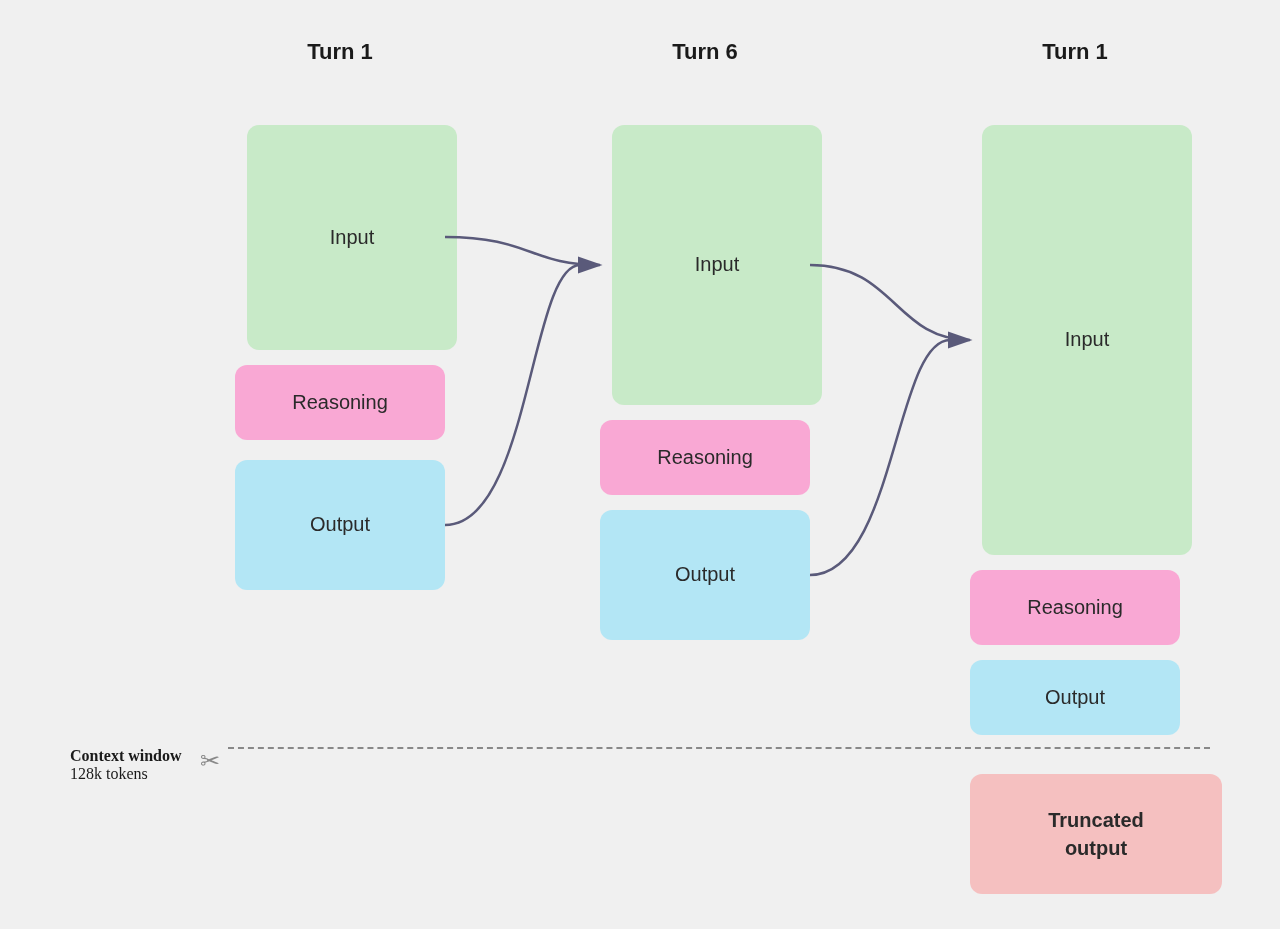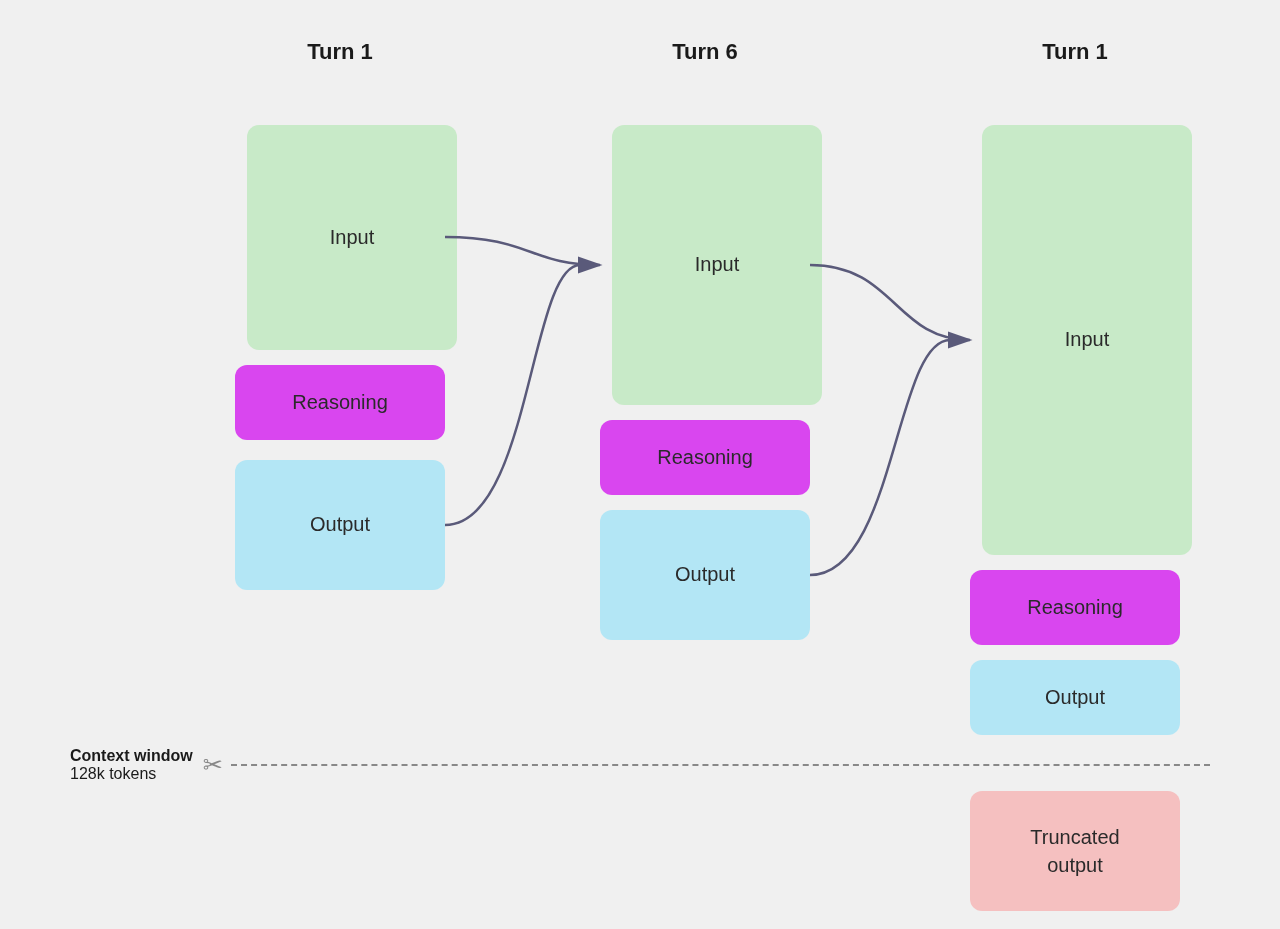--- a/index.html
+++ b/index.html
@@ -29,21 +29,21 @@
     .block {
       position: absolute;
       border-radius: 12px;
       display: flex;
       align-items: center;
       justify-content: center;
       font-size: 20px;
       color: #2a2a2a;
     }
     .block-green { background: #c8eac8; margin-left: 12px; }
-    .block-gray  { background: #d946ef; align-items: center; }
+    .block-gray  { background: #f9a8d4; align-items: center; }
     .block-blue  { background: #b3e6f5; }
     .block-red   { background: #f5c0c0; }
 
     svg.arrows {
       position: absolute;
       top: 0; left: 0;
       width: 100%; height: 100%;
       pointer-events: none;
       overflow: visible;
     }
@@ -101,41 +101,41 @@
 
   <div class="block block-green" style="top:90px; left:930px; width:210px; height:430px;">
     <span>Input</span>
   </div>
   <div class="block block-gray" style="top:535px; left:930px; width:210px; height:75px;">
     <span>Reasoning</span>
   </div>
   <div class="block block-blue" style="top:625px; left:930px; width:210px; height:75px;">
     <span>Output</span>
   </div>
-  <div class="block block-red" style="top:756px; left:930px; width:210px; height:120px; text-align:center; line-height:1.4;">
+  <div class="block block-red" style="top:739px; left:930px; width:252px; height:120px; text-align:center; line-height:1.4;font-weight:bold;">
     <span style="white-space:pre-line; text-align:center;">Truncated
 output</span>
   </div>
 
   <svg class="arrows">
     <defs>
       <marker id="arrowhead" markerWidth="10" markerHeight="7" refX="9" refY="3.5" orient="auto">
         <polygon points="0 0, 10 3.5, 0 7" fill="#5a5a7a"></polygon>
       </marker>
     </defs>
 
     <path d="M 405,202 C 490,202 490,230 560,230" fill="none" stroke="#5a5a7a" stroke-width="2.5" marker-end="url(#arrowhead)"></path>
 
     <path d="M 405,490 C 490,490 490,230 540,230" fill="none" stroke="#5a5a7a" stroke-width="2.5"></path>
 
     <path d="M 770,230 C 855,230 855,305 930,305" fill="none" stroke="#5a5a7a" stroke-width="2.5" marker-end="url(#arrowhead)"></path>
     <path d="M 770,540 C 855,540 855,305 910,305" fill="none" stroke="#5a5a7a" stroke-width="2.5"></path>
   </svg>
 
-  <div class="context-line" style="position:absolute; top:712px; left:30px; right:30px; align-items:center; gap:0;">
+  <div class="context-line" style="position:absolute; top:712px; left:30px; right:30px; align-items:flex-start; gap:0;font-family:Liberation Serif, serif;">
     <div style="display:flex; flex-direction:column; align-items:flex-start; min-width:130px; padding-right:10px;">
       <span class="context-label">
         <strong>Context window</strong>
         <span>128k tokens</span>
       </span>
     </div>
     <div class="scissors" style="margin-right:8px;">✂</div>
     <div class="dashed-line"></div>
   </div>
 

